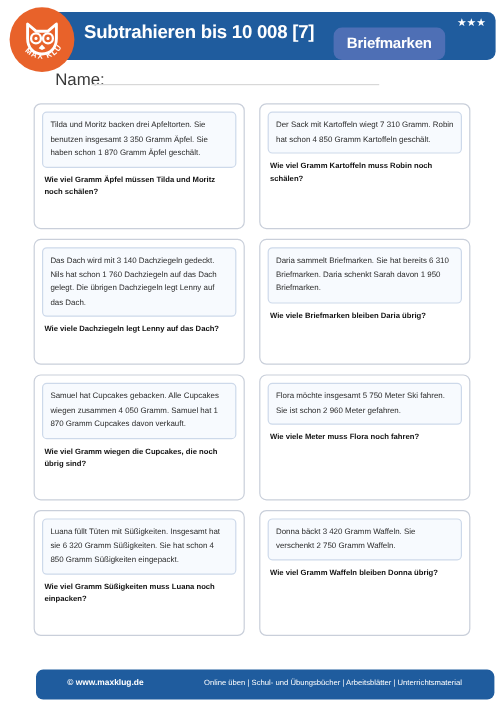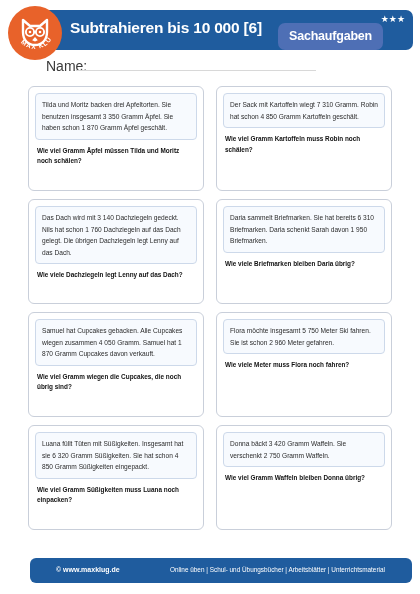--- a/index.html
+++ b/index.html
@@ -168,25 +168,25 @@
     color: #ffffff;
     white-space: nowrap;
   }
 </style>
 </head>
 <body>
 
 <div class="page">
 
   <div class="header">
-    <div class="header-title">Subtrahieren bis 10 000 [6]</div>
+    <div class="header-title">Subtrahieren bis 10 008 [7]</div>
     <div class="stars">★★★</div>
   </div>
 
-  <div class="badge">Sachaufgaben</div>
+  <div class="badge">Briefmarken</div>
 
   <div class="logo">
     <svg width="54" height="54" viewBox="0 0 54 54">
 
       <path d="M15 14 L15 26 C15 34 20 39 27 39 C34 39 39 34 39 26 L39 14 L32 20 L22 20 Z" fill="none" stroke="#ffffff" stroke-width="2.4" stroke-linejoin="round"></path>
 
       <circle cx="22" cy="26" r="4.1" fill="none" stroke="#ffffff" stroke-width="1.9"></circle>
       <circle cx="32" cy="26" r="4.1" fill="none" stroke="#ffffff" stroke-width="1.9"></circle>
       <line x1="26.1" y1="26" x2="27.9" y2="26" stroke="#ffffff" stroke-width="1.6"></line>
 

